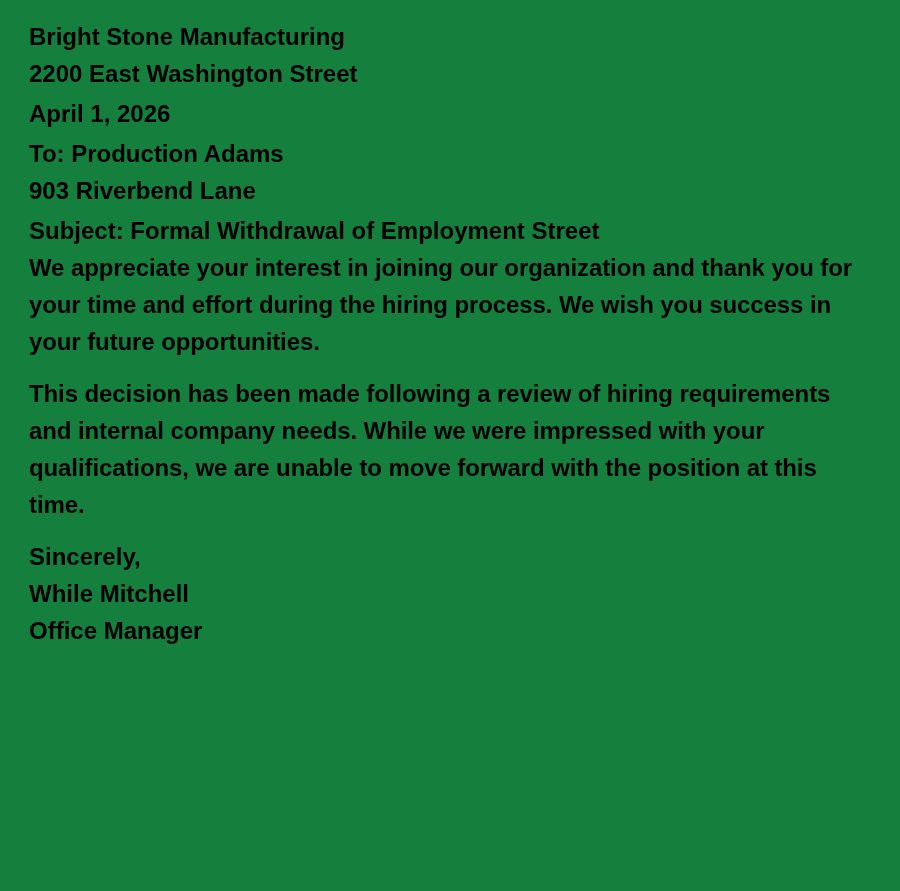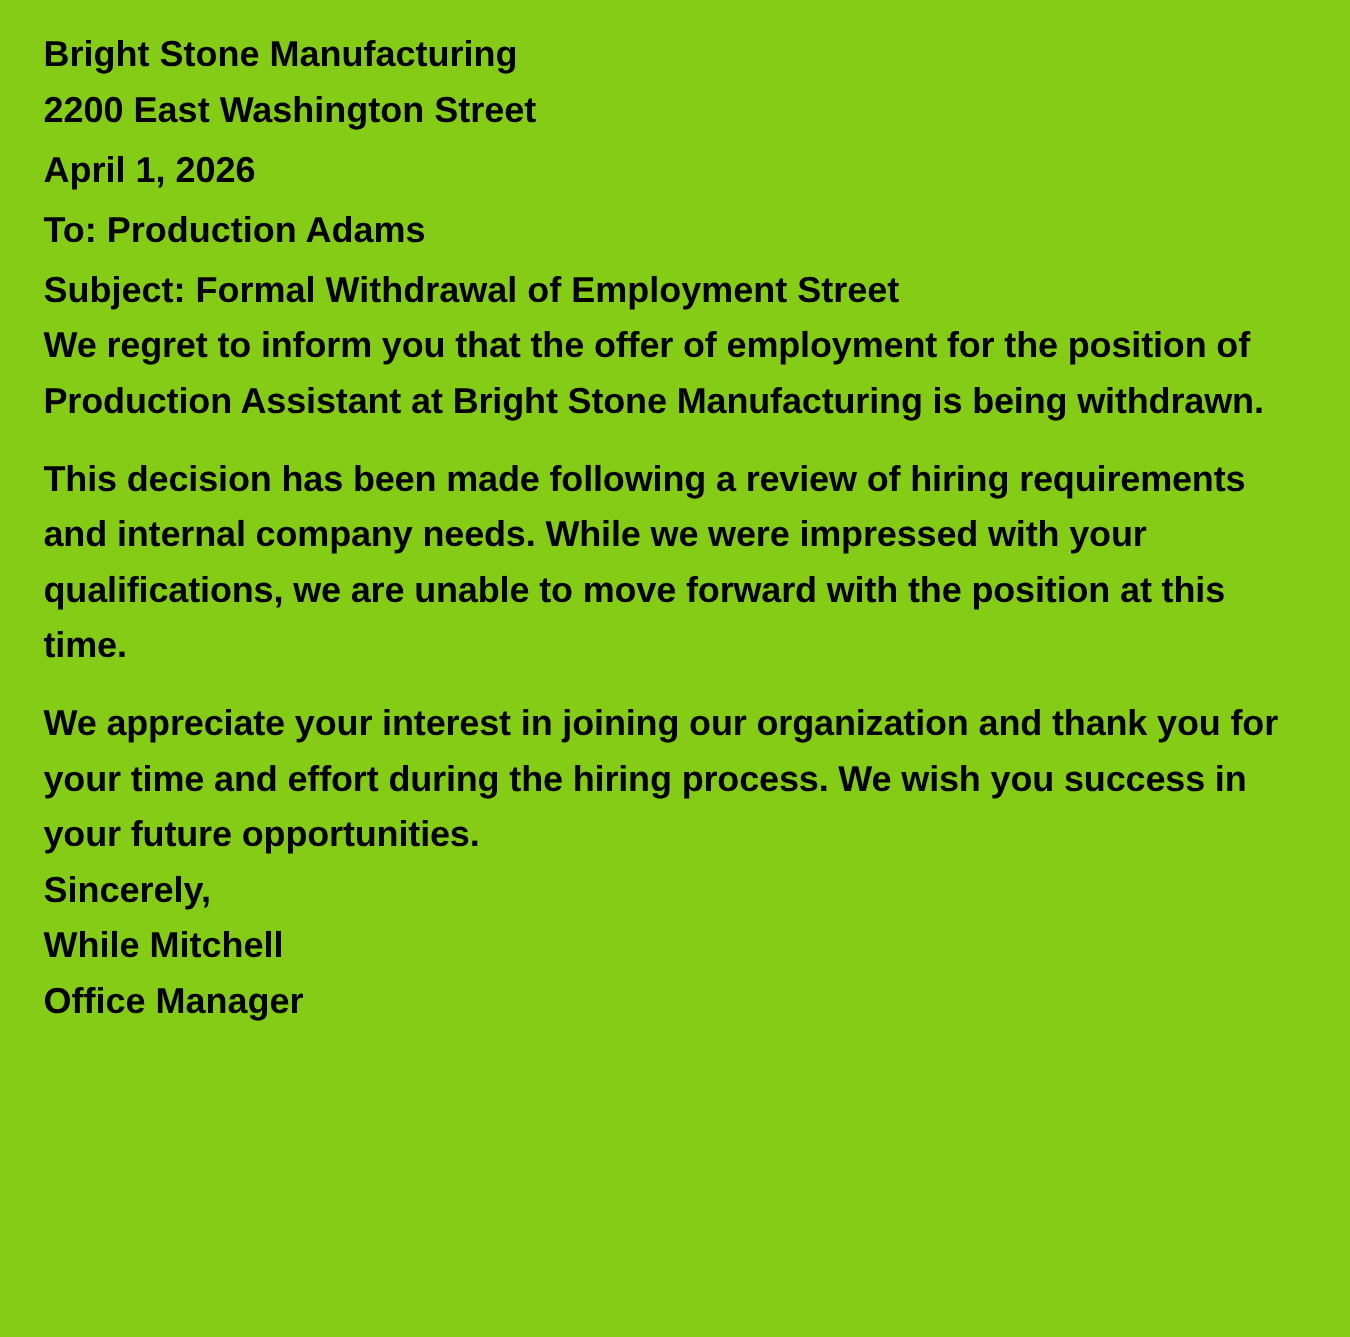--- a/index.html
+++ b/index.html
@@ -13,21 +13,21 @@
     height: 891px;
     font-family: "Liberation Sans", "DejaVu Sans", sans-serif;
     color: #000000;
     -webkit-font-smoothing: antialiased;
   }
   .letter {
     box-sizing: border-box;
     width: 900px;
     min-height: 891px;
     padding: 18px 38px 0 29px;
-    background: #84cc16;
+    background: #15803d;
   }
   
   .block {
     font-size: 24px;
     line-height: 37px;
     margin: 0;
     max-width: 840px;
     letter-spacing: -0.1px;
   }
   
@@ -63,32 +63,32 @@
     <div class="line bold">Bright Stone Manufacturing</div>
     <div class="line regular">2200 East Washington Street</div>
   </div>
 
   <div class="group">
     <div class="line bold">April 1, 2026</div>
   </div>
 
   <div class="group">
     <div class="line"><span class="bold">To:</span><span class="regular">&nbsp;</span><span class="regular">Production Adams</span></div>
+    <div class="line regular">903 Riverbend Lane</div>
   </div>
 
   <div class="group">
     <div class="line bold">Subject: Formal Withdrawal of Employment Street</div>
   </div>
 
 
-  <p class="block para"><span class="regular">We regret to inform you that the offer of employment for the position of </span><span class="bold">Production Assistant</span><span class="regular"> at Bright Stone Manufacturing is being withdrawn.</span></p>
+
+  <p class="block para regular">We appreciate your interest in joining our organization and thank you for your time and effort during the hiring process. We wish you success in your future opportunities.</p>
 
   <p class="block para regular">This decision has been made following a review of hiring requirements and internal company needs. While we were impressed with your qualifications, we are unable to move forward with the position at this time.</p>
 
-  <p class="block para regular">We appreciate your interest in joining our organization and thank you for your time and effort during the hiring process. We wish you success in your future opportunities.</p>
-
-  <div class="group" style="">
+  <div class="group" style="margin-top:15px;">
     <div class="line bold">Sincerely,</div>
     <div class="line bold">While Mitchell</div>
     <div class="line regular">Office Manager</div>
   </div>
 
 </div>
 
 </body></html>

